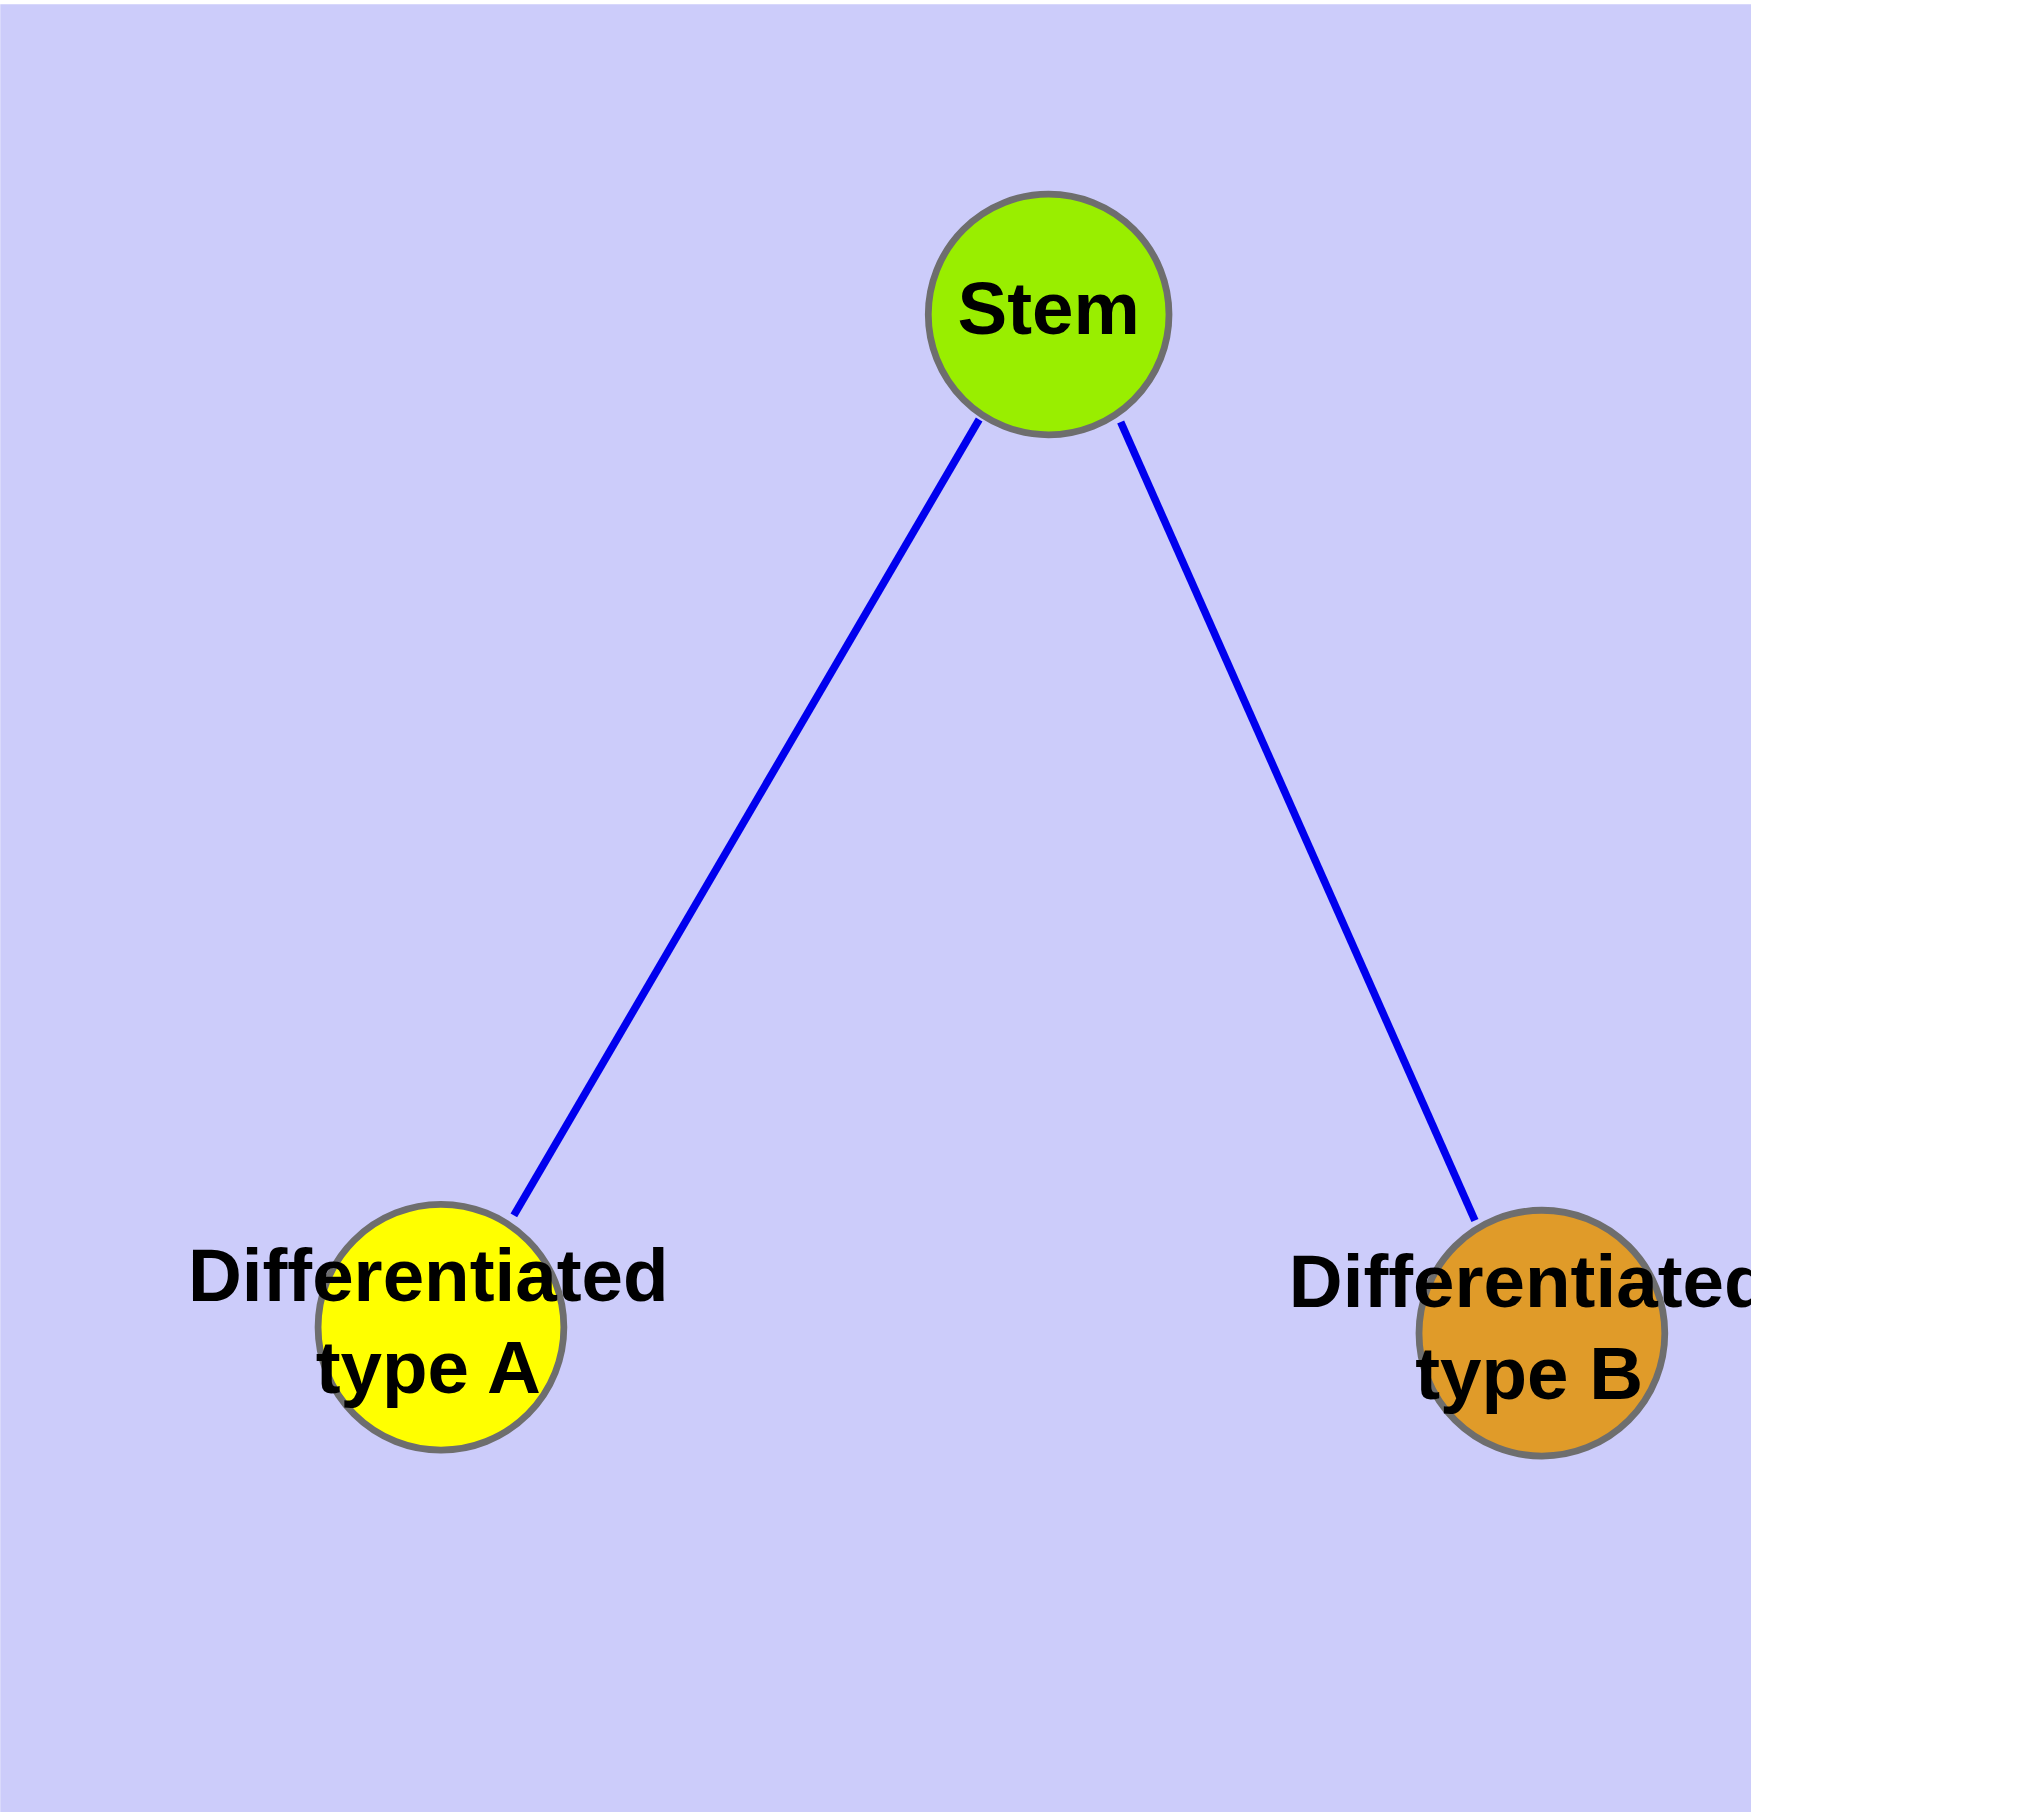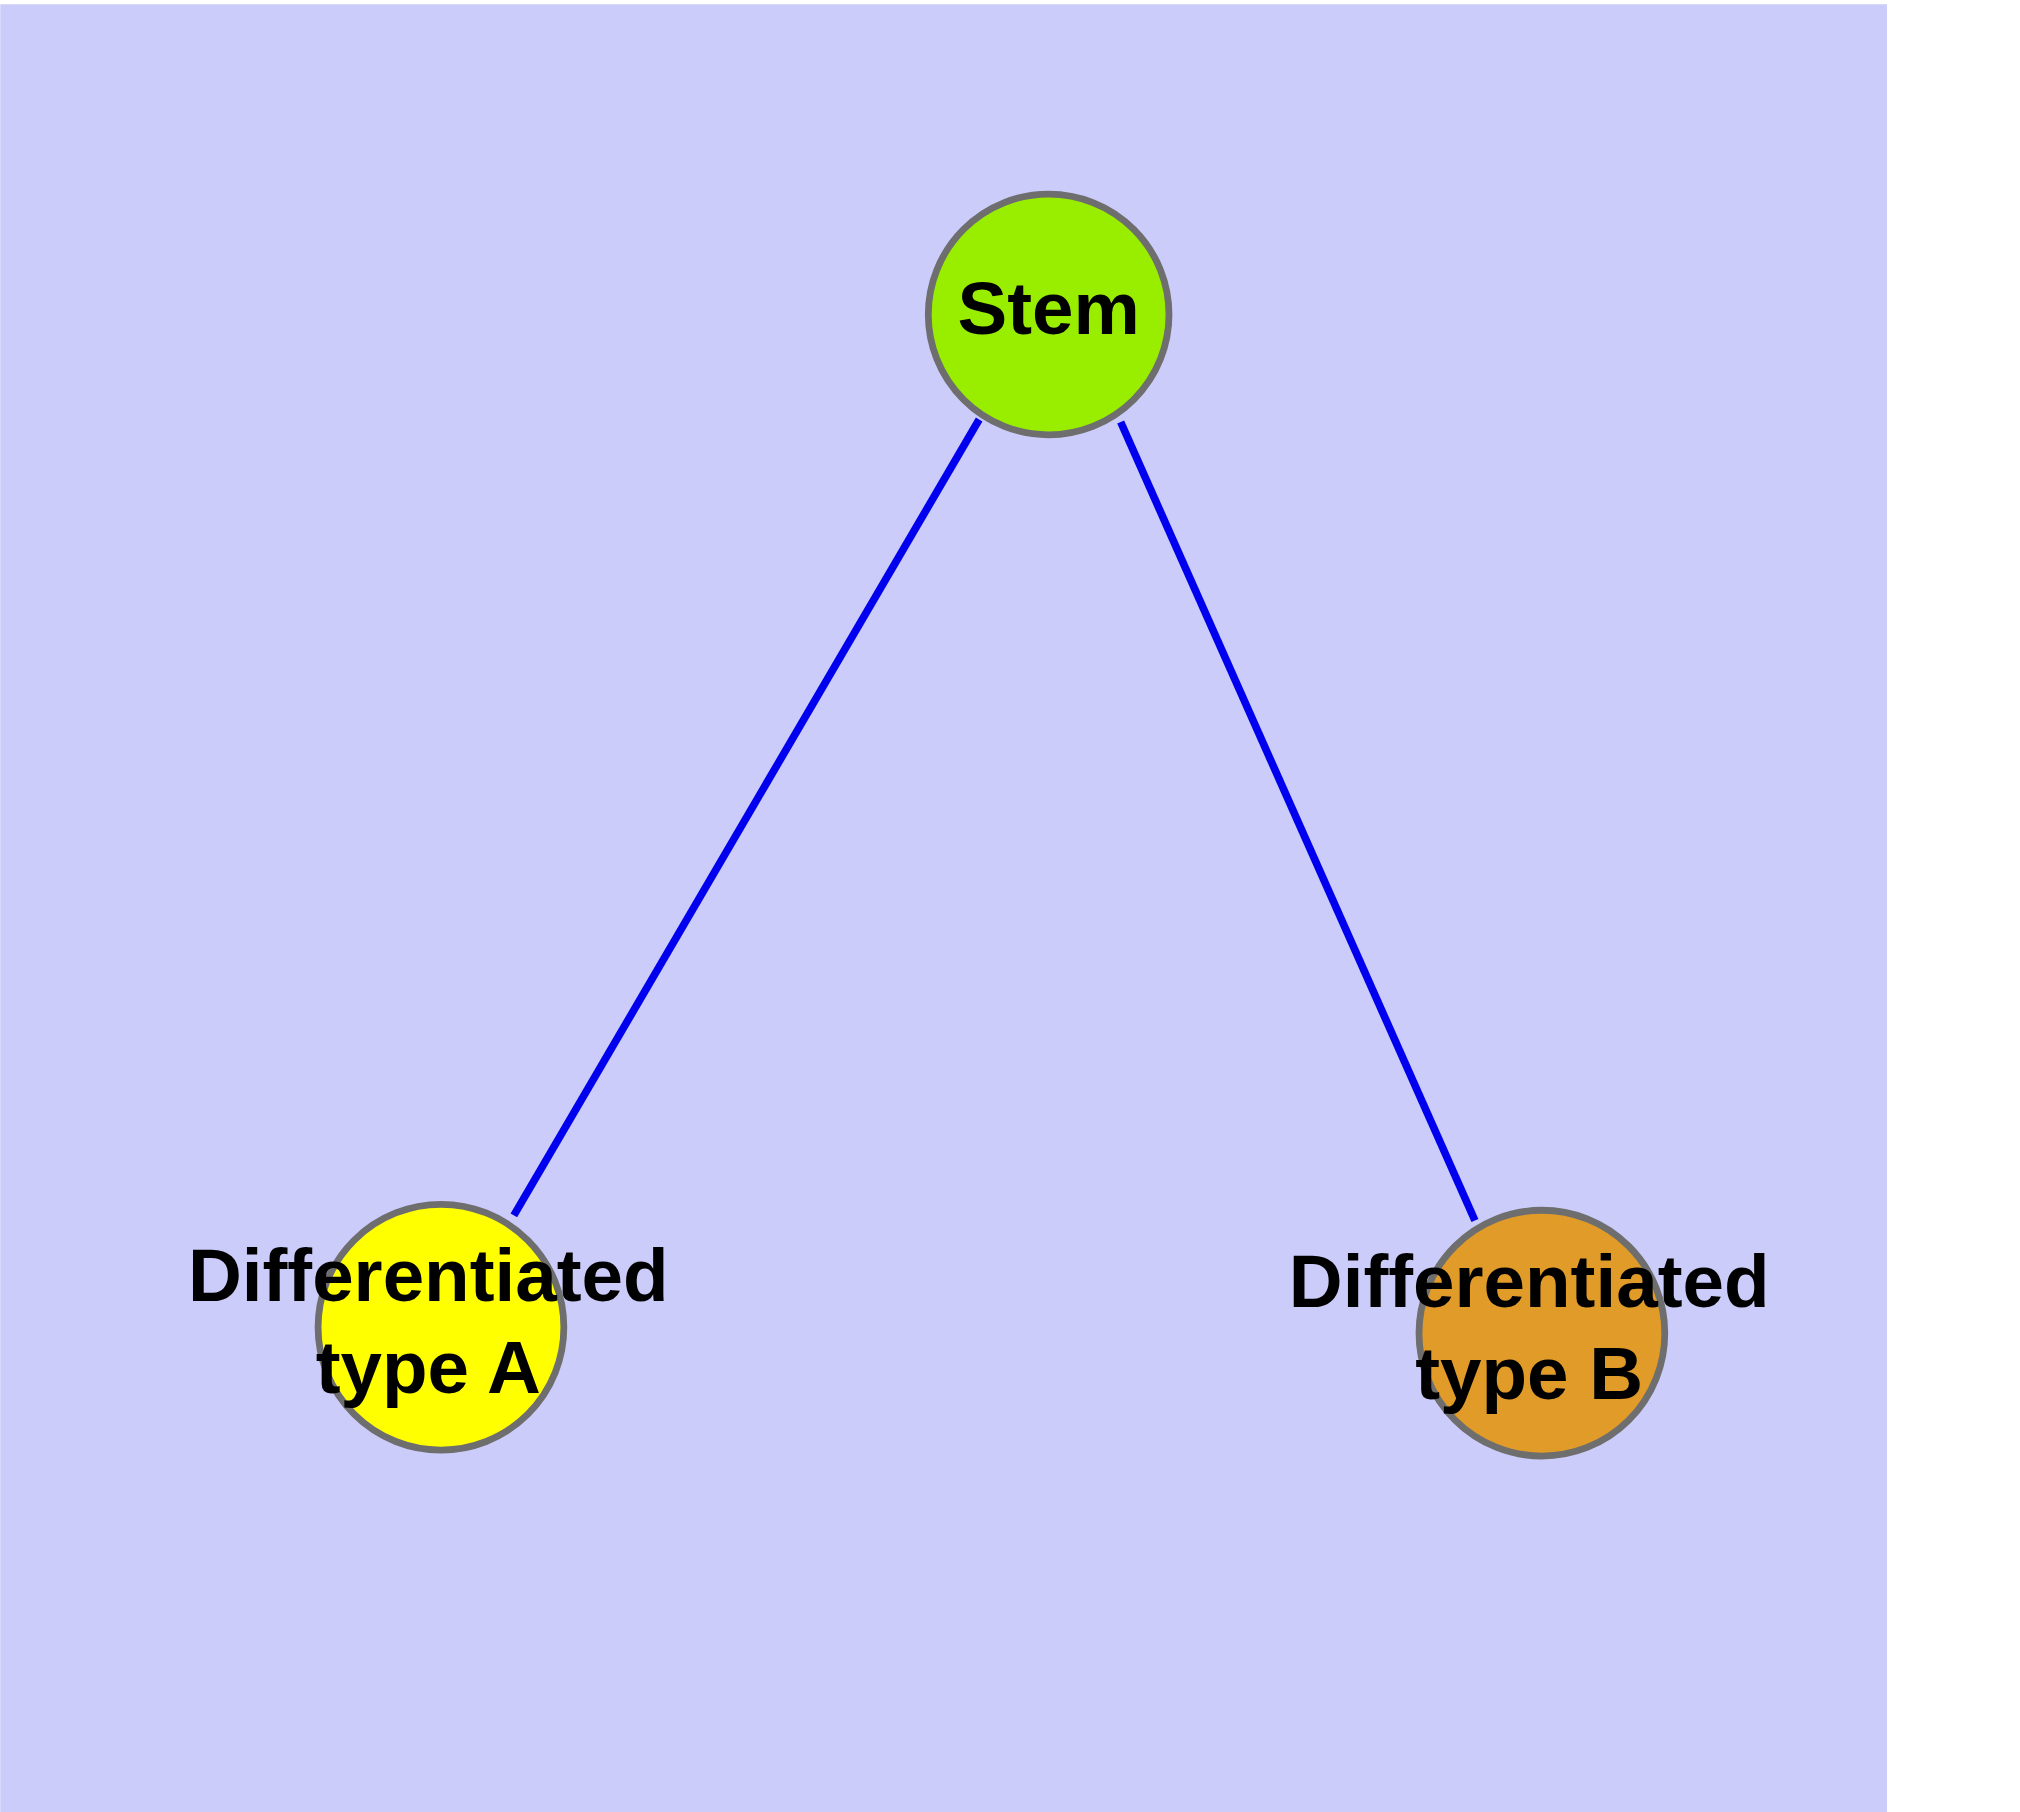--- a/index.html
+++ b/index.html
@@ -3,21 +3,21 @@
 <meta charset="utf-8">
 <title>Cell Differentiation Graph</title>
 <style>
   html, body {
     margin: 0;
     padding: 0;
     background: #ffffff;
   }
   #stage {
     position: relative;
-    width: 1887px;
+    width: 1751px;
     height: 1812px;
     overflow: hidden;
     background: #ffffff;
     font-family: "Liberation Sans", sans-serif;
     text-align: right;
   }
   #graph-svg {
     position: absolute;
     left: 0;
     top: 0;

